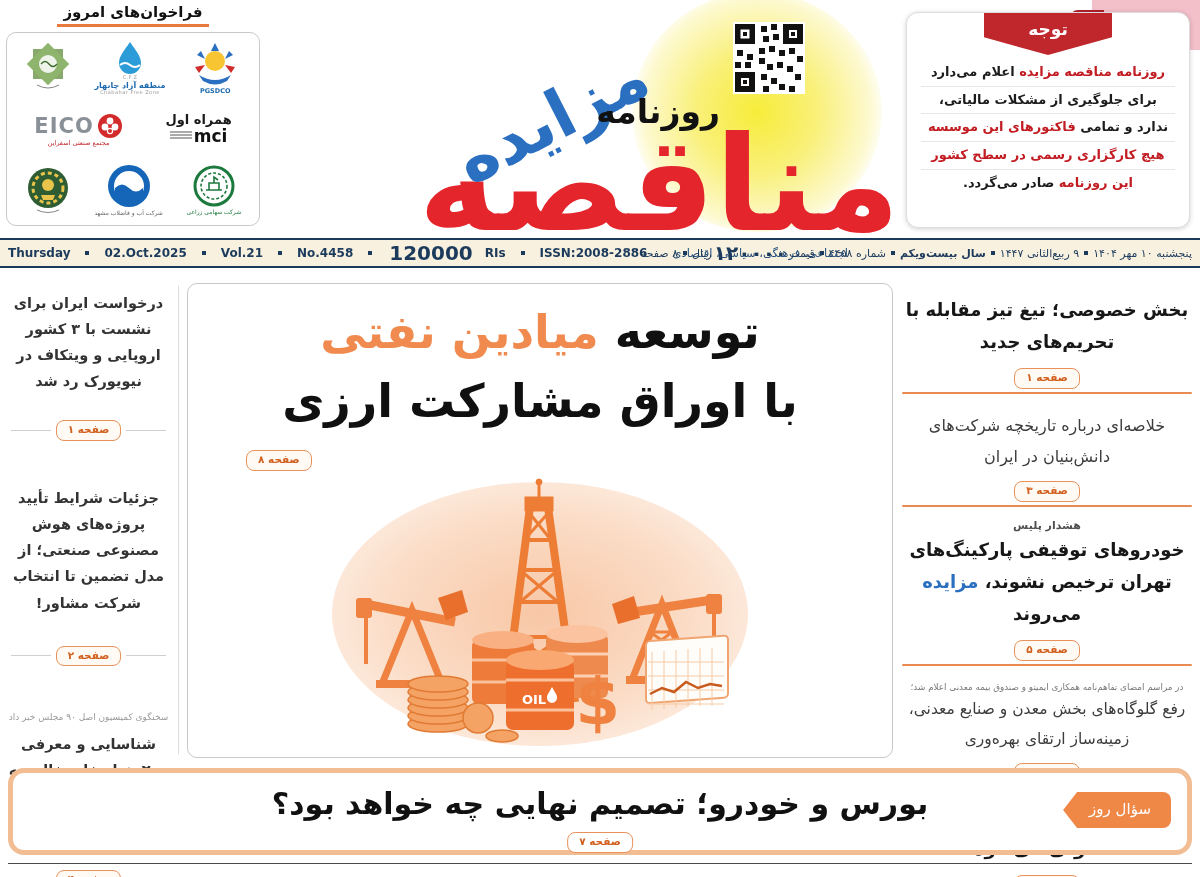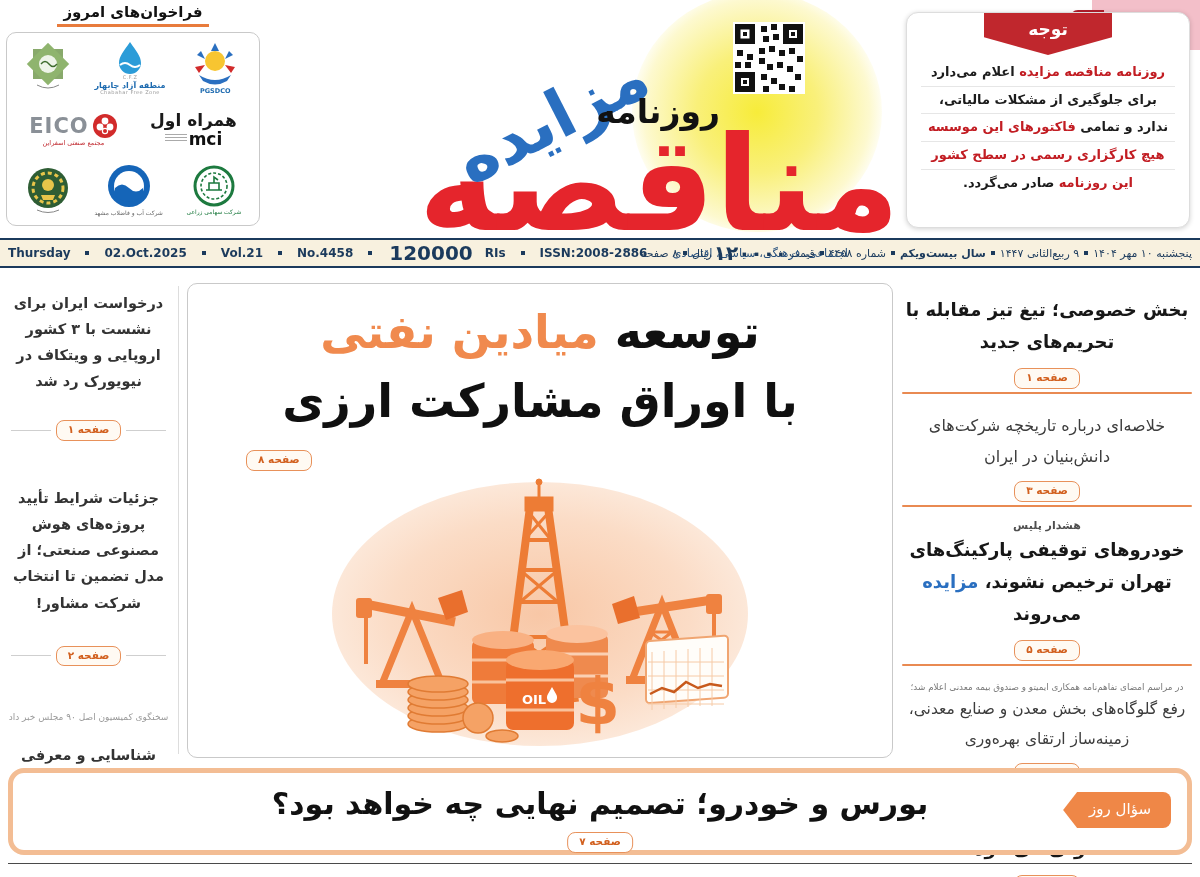--- a/index.html
+++ b/index.html
@@ -21,21 +21,21 @@
     border-bottom:3px solid #e87b3c; padding:0 6px 3px; }
   .logo-box { margin-top:5px; border:1px solid #c9c9c9; border-radius:10px; height:194px;
     padding:8px 6px; display:flex; flex-direction:column; justify-content:space-between; background:#fff; }
   .logo-row { display:flex; justify-content:space-around; align-items:center; }
   .logo-cell { display:flex; flex-direction:column; align-items:center; line-height:1.1; }
   .cap { font-size:6px; color:#666; margin-top:1px; }
   .cap-blue { color:#1e6bb0; font-weight:bold; font-size:8px; }
   .cap-en { font-size:5px; color:#999; letter-spacing:.5px; }
   .cap-red { color:#c0272d; font-size:6.5px; }
   .cap-green { color:#1d7a3f; font-size:6px; }
-  .mci-fa { font-size:17px; font-weight:bold; color:#1a1a1a; }
+  .mci-fa { font-size:13px; font-weight:bold; color:#1a1a1a; }
   .mci-en { font-size:17px; font-weight:bold; color:#111; display:flex; align-items:flex-start; gap:2px;}
   .mci-lines { display:flex; flex-direction:column; gap:1.5px; padding-top:4px;}
   .mci-lines i { display:block; width:22px; height:1.5px; background:#aaa; }
   .eico-row { display:flex; align-items:flex-end; gap:3px; }
   .eico-word { font-size:21px; font-weight:bold; color:#8a9097; letter-spacing:1px; }
 
   
   .masthead { position:absolute; left:292px; top:0; width:618px; height:236px; z-index:0; }
   .glow { position:absolute; right:28px; top:-8px; width:250px; height:240px; border-radius:50%;
     background:radial-gradient(circle at 50% 50%, #f7ec3a 0%, #f9f07a 35%, #fdf9cf 65%, rgba(255,255,255,0) 75%); }
@@ -73,21 +73,21 @@
 
   
   .ptag { display:inline-block; border:1px solid #e8915a; border-radius:8px; background:#fffaf3;
     color:#d2601f; font-size:10.5px; font-weight:bold; padding:1px 11px 2px; line-height:1.5; white-space:nowrap; }
   .tagline { display:flex; align-items:center; gap:5px; }
   .tagline .ln { flex:1; height:1px; background:#cfcfcf; }
 
   
   .leftcol { position:absolute; left:0; top:284px; width:177px; padding:0 7px; text-align:center; }
   .leftcol .lhead { font-size:14.5px; font-weight:bold; color:#333; line-height:1.8; }
-  .leftcol .kicker { font-size:9px; color:#9a9a9a; margin-bottom:20px; }
+  .leftcol .kicker { font-size:9px; color:#9a9a9a; margin-bottom:9px; }
   .l-item1 { margin-top:6px; } .l-item1 .tagline { margin:26px 4px 0; }
   .l-item2 { margin-top:44px; } .l-item2 .tagline { margin:30px 4px 0; }
   .l-item3 { margin-top:46px; } .l-item3 .tagline { margin:34px 4px 0; }
   .vdiv { position:absolute; left:178px; top:286px; height:468px; border-left:1px solid #ddd; }
 
   
   .centerblock { position:absolute; left:187px; top:283px; width:706px; height:475px;
     border:1.5px solid #c9c9c9; border-radius:10px; background:#fff; }
   .main-head { text-align:center; margin-top:14px; font-size:46px; font-weight:bold;
     color:#101010; line-height:1.5; }

